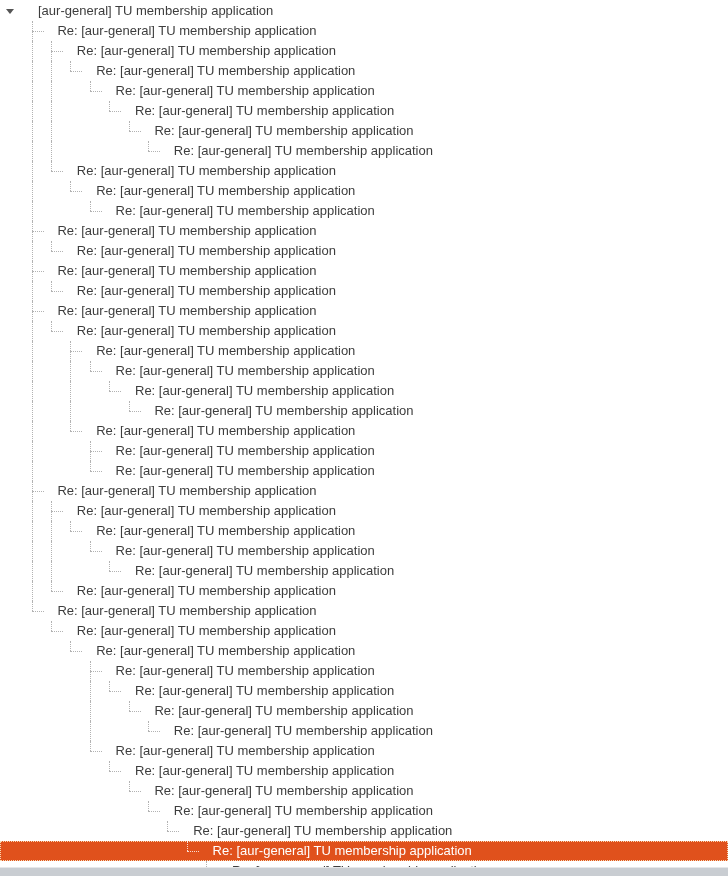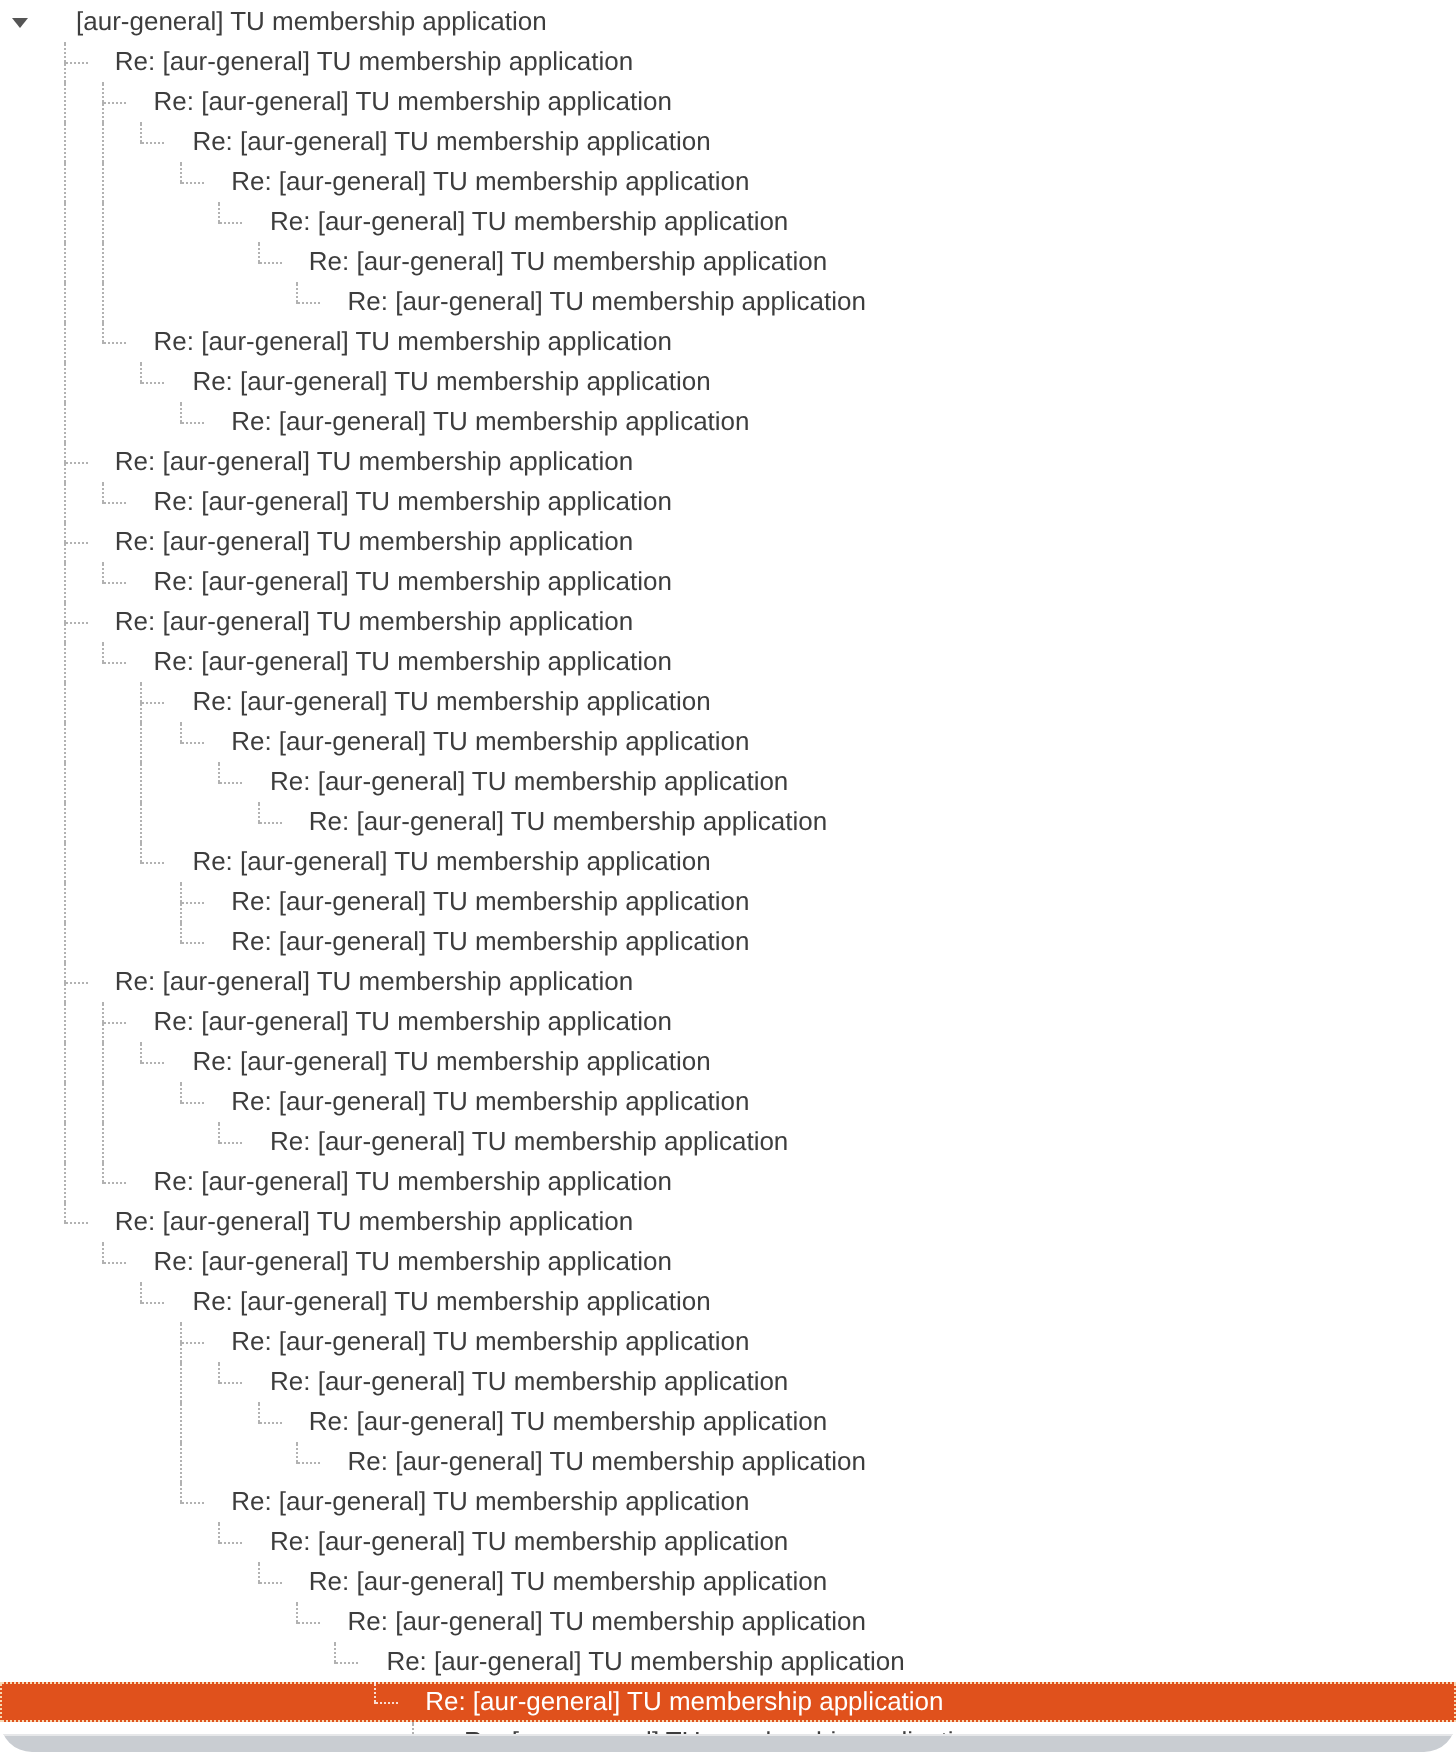--- a/index.html
+++ b/index.html
@@ -7,21 +7,20 @@
     width: 728px; height: 876px;
     overflow: hidden;
     background: #ffffff;
     font-family: "Liberation Sans", "DejaVu Sans", sans-serif;
   }
   #thread-pane {
     position: relative;
     width: 728px; height: 876px;
     overflow: hidden;
     background: #ffffff;
-    border-radius: 16px;
   }
   #thread-list {
     position: absolute;
     left: 0; top: 1px;
     width: 728px;
   }
   .row {
     position: relative;
     height: 20px;
     width: 728px;

